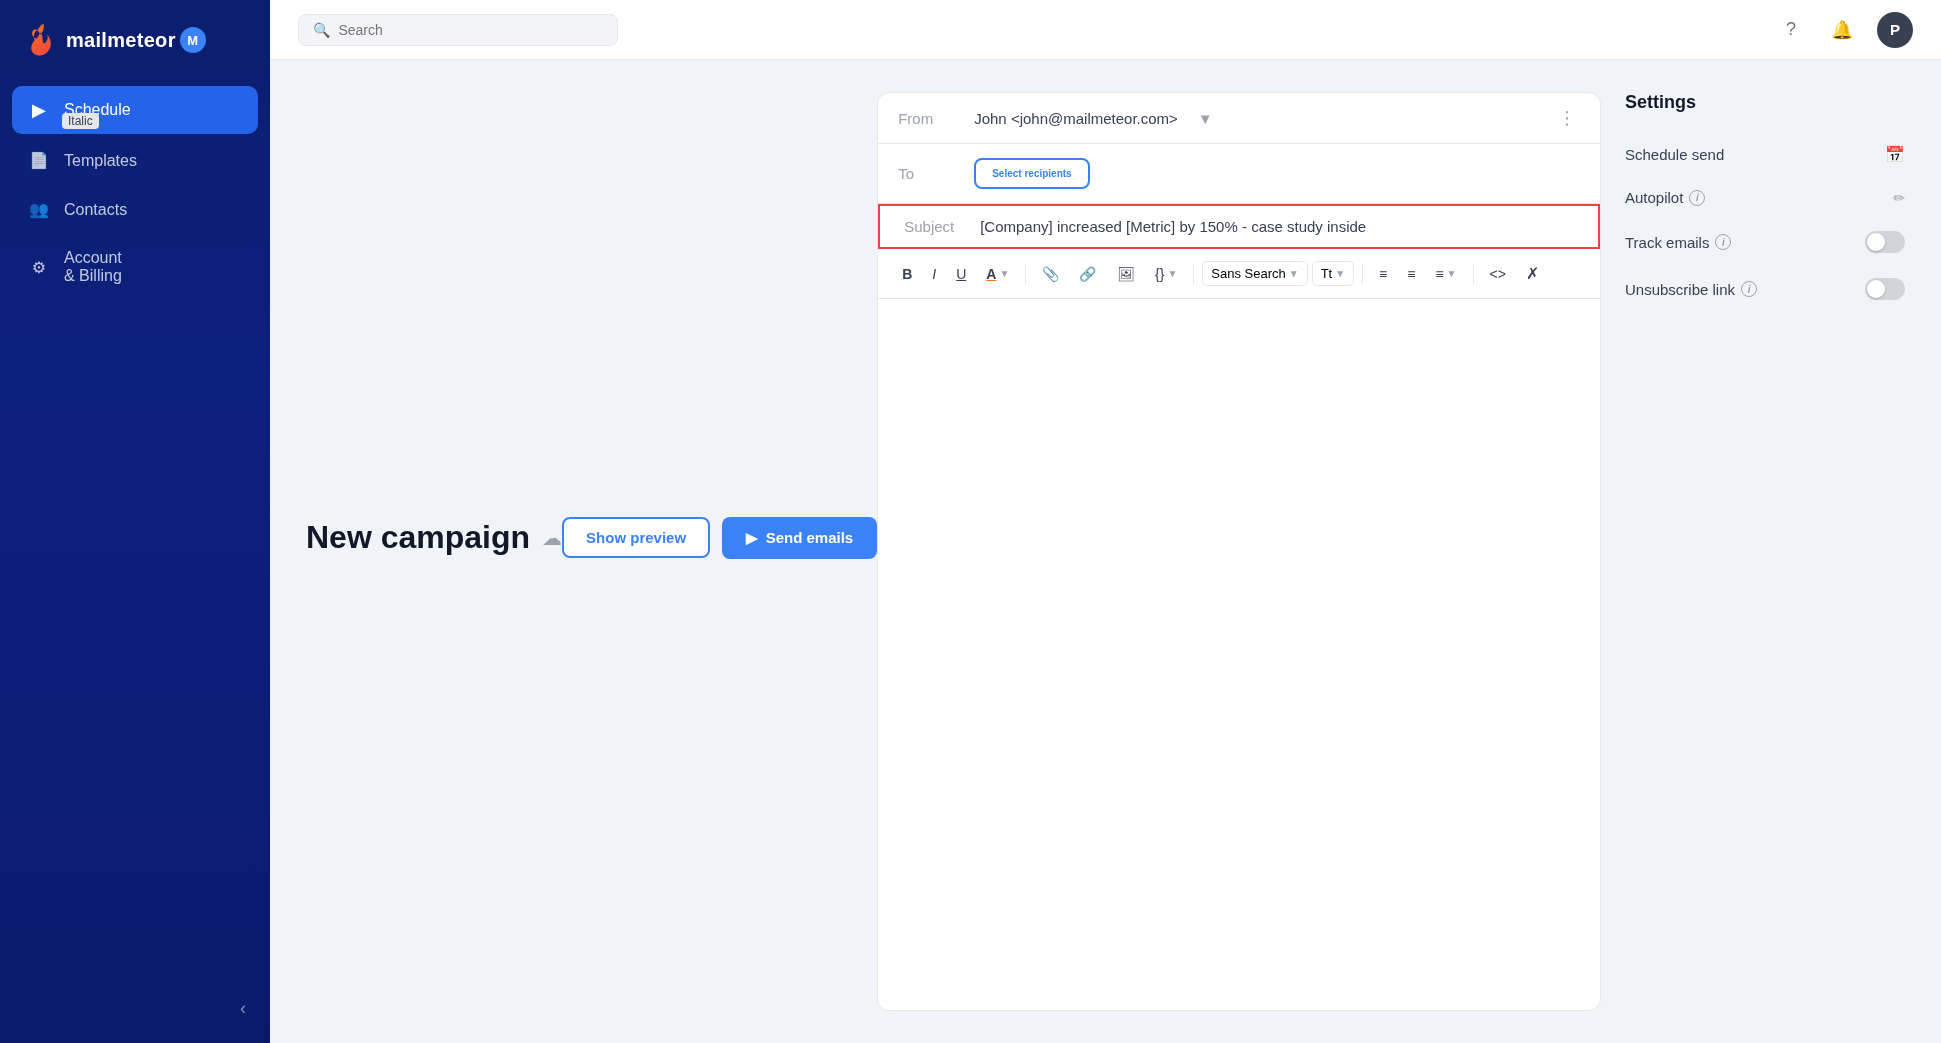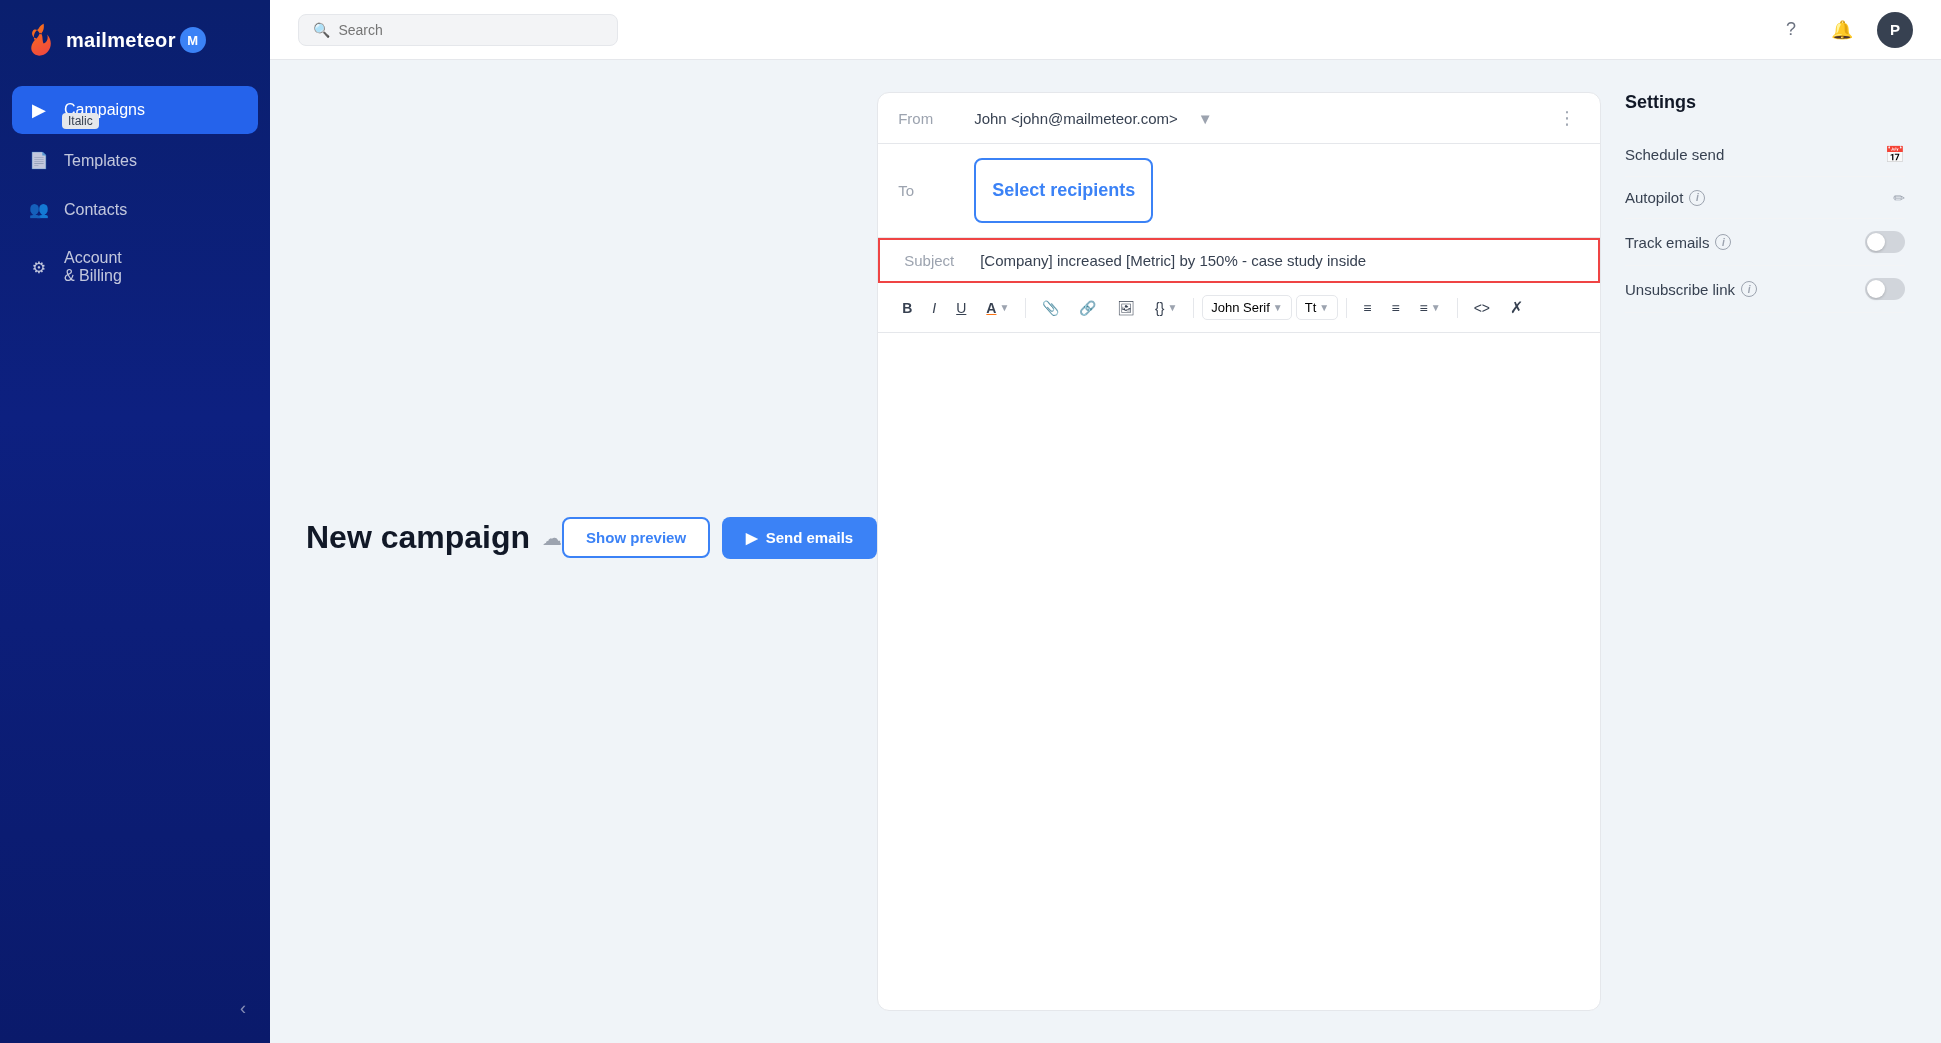--- a/index.html
+++ b/index.html
@@ -245,22 +245,22 @@
       cursor: pointer;
       font-size: 18px;
       padding: 4px;
     }
 
     .select-recipients-btn {
       border: 2px solid #3b82f6;
       background: white;
       color: #3b82f6;
       border-radius: 8px;
-      padding: 20px 16px;
-      font-size: 18px;
+      padding: 8px 16px;
+      font-size: 10px;
       font-weight: 600;
       cursor: pointer;
     }
 
     .subject-field {
       display: flex;
       align-items: center;
       padding: 12px 20px;
       border: 2px solid #ef4444;
       border-radius: 0;
@@ -423,21 +423,21 @@
       <span class="logo-text">mailmeteor</span>
       <div style="width:26px;height:26px;background:#3b82f6;border-radius:50%;display:flex;align-items:center;justify-content:center;">
         <span style="color:white;font-size:13px;font-weight:800;">M</span>
       </div>
     </div>
   </div>
 
   <div class="sidebar-nav">
     <div class="nav-item active">
       <span class="nav-icon">▶</span>
-      <span>Campaigns</span>
+      <span>Schedule</span>
       <span class="nav-badge">Italic</span>
     </div>
     <div class="nav-item">
       <span class="nav-icon" style="font-size:16px;">📄</span>
       <span>Templates</span>
     </div>
     <div class="nav-item">
       <span class="nav-icon" style="font-size:16px;">👥</span>
       <span>Contacts</span>
     </div>
@@ -528,21 +528,21 @@
           </button>
           <button class="toolbar-btn">
             <span>🖼</span>
           </button>
           <button class="toolbar-btn">
             <span>{}</span>
             <span style="color:#9ca3af;font-size:10px;">▼</span>
           </button>
           <div class="toolbar-divider"></div>
           <div class="toolbar-select">
-            <span>John Serif</span>
+            <span>Sans Search</span>
             <span style="color:#9ca3af;font-size:10px;">▼</span>
           </div>
           <div class="toolbar-select">
             <span>Tt</span>
             <span style="color:#9ca3af;font-size:10px;">▼</span>
           </div>
           <div class="toolbar-divider"></div>
           <button class="toolbar-btn">
             <span>≡</span>
           </button>

